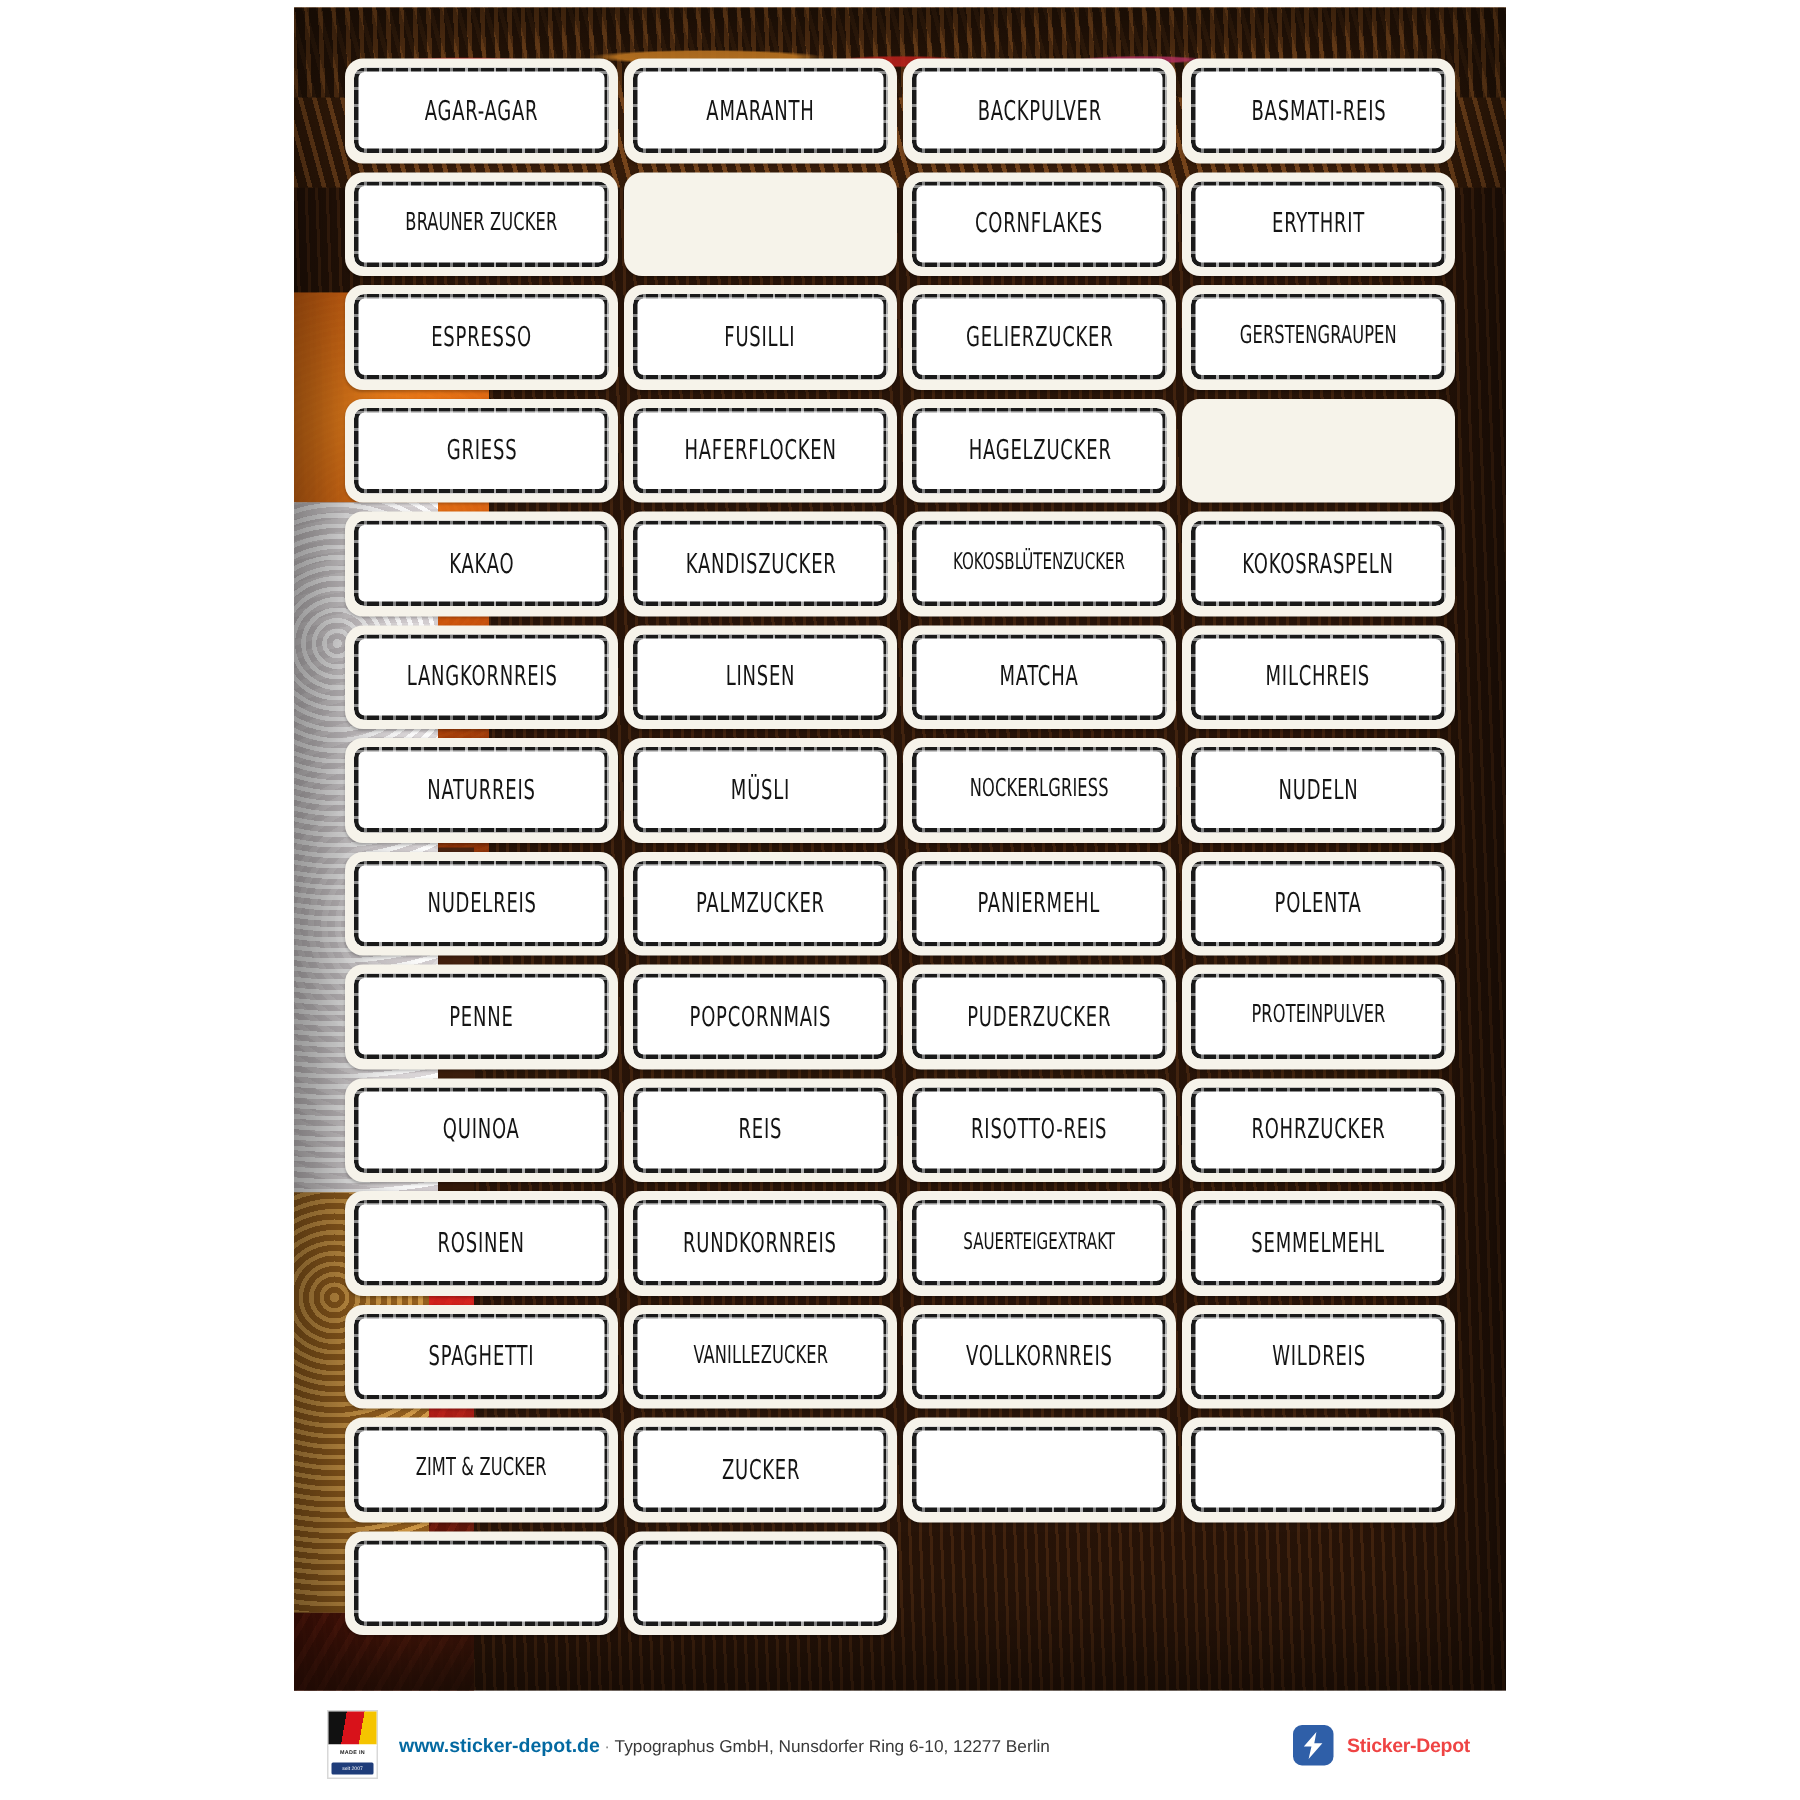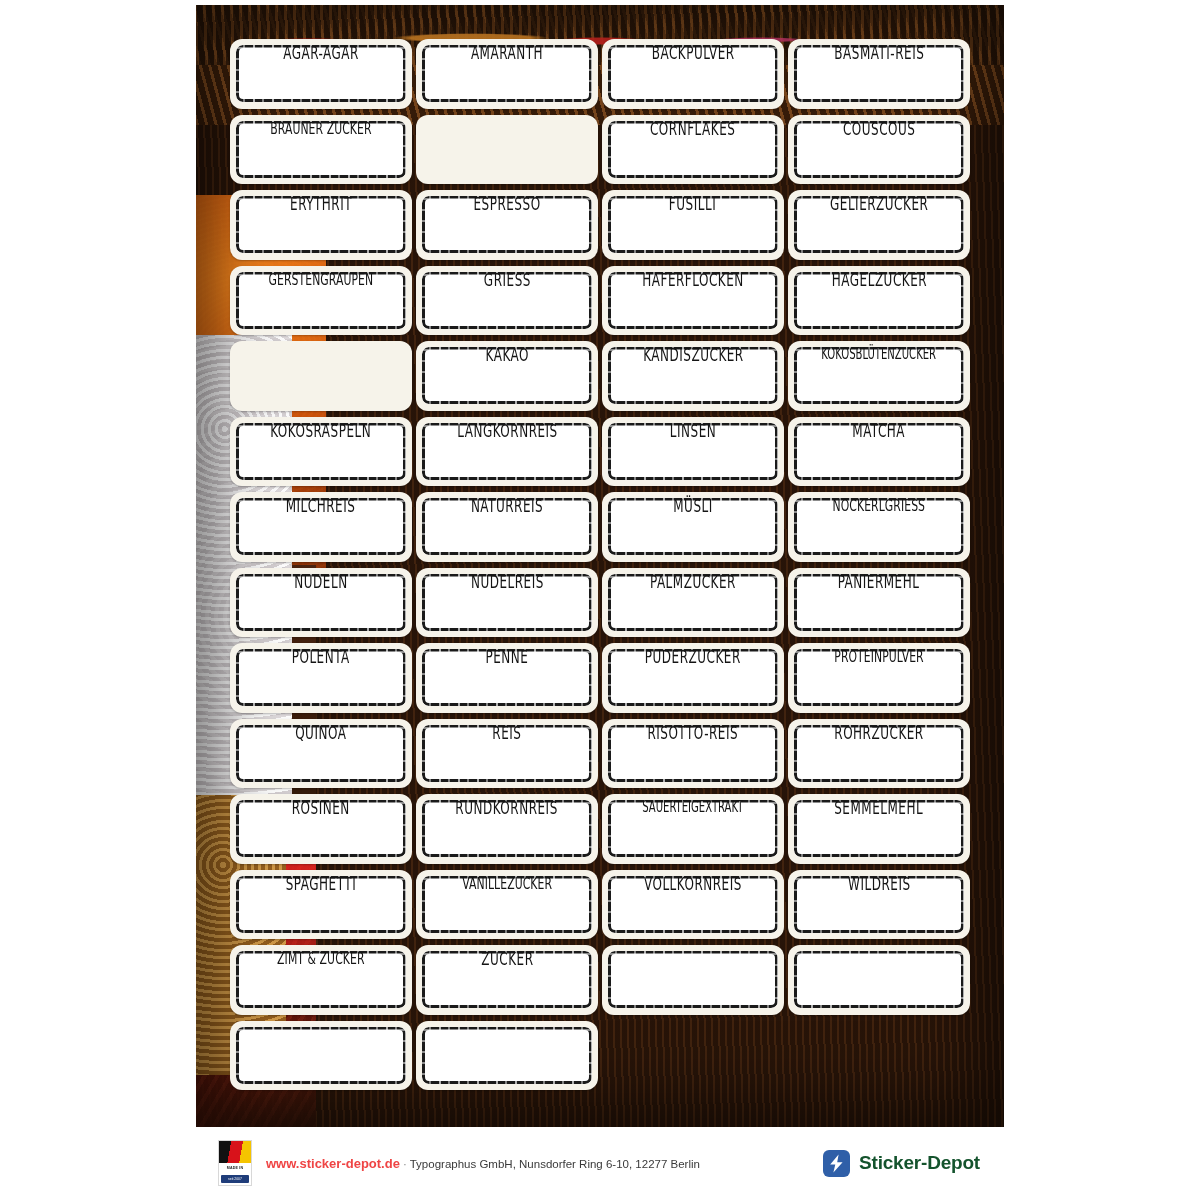--- a/index.html
+++ b/index.html
@@ -99,21 +99,21 @@
     position:absolute;left:2px;top:3px;right:2px;bottom:3px;
     background:#f6f3ea;
     border-radius:12px;
     box-shadow:0 1px 2px rgba(0,0,0,.25);
   }
   .label{
     position:relative;
     width:170px;height:57px;
     background:#ffffff;
     border-radius:7px;
-    display:flex;align-items:flex-start;justify-content:center;
+    display:flex;align-items:center;justify-content:center;
     box-sizing:border-box;
   }
   
   .label:before{
     content:"";position:absolute;inset:0;
     border:3px solid #1a1a1a;border-radius:7px;
     -webkit-mask-image:
       repeating-linear-gradient(90deg, #000 0 7px, rgba(0,0,0,.55) 7px 9px, #000 9px 17px, rgba(0,0,0,.35) 17px 19px),
       repeating-linear-gradient(0deg, #000 0 9px, rgba(0,0,0,.5) 9px 11px);
     -webkit-mask-composite:source-in;
@@ -161,32 +161,32 @@
     font-size:3.6px;font-weight:bold;color:#222;text-align:center;
     letter-spacing:.2px;line-height:9px;height:10px;overflow:hidden;
   }
   .flag-bar{
     margin:1px 2px 2px;height:9px;background:#1f3d7a;border-radius:1px;
     font-size:3.4px;color:#fff;text-align:center;line-height:9px;overflow:hidden;
   }
   #footer-text{
     margin-left:14px;font-size:11.5px;color:#3a3a3a;white-space:nowrap;
   }
-  #footer-text .url{color:#ef4444;font-weight:bold;font-size:13px;}
+  #footer-text .url{color:#0369a1;font-weight:bold;font-size:13px;}
   #footer-text .sep{color:#8a8a8a;margin:0 3px;}
   #brand{
     margin-left:auto;margin-right:24px;display:flex;align-items:center;gap:9px;
   }
   #brand-mark{
     width:27px;height:27px;border-radius:6px;background:#2f5fa8;
     display:flex;align-items:center;justify-content:center;
   }
   #brand-mark svg{display:block;}
   #brand-name{
-    font-size:19px;font-weight:bold;color:#14532d;letter-spacing:-.2px;text-align:right;
+    font-size:13px;font-weight:bold;color:#ef4444;letter-spacing:-.2px;text-align:right;
   }
 </style>
 </head>
 <body>
 
 <div id="page">
 
   <div id="sheet">
     <div class="bg-layer bg-wood"></div>
     <div class="bg-layer bg-wood2"></div>
@@ -235,26 +235,20 @@
         </div>
         <div class="slot">
           <div class="backing"></div>
           <div class="label">
             <span class="label-text">CORNFLAKES</span>
           </div>
         </div>
         <div class="slot">
           <div class="backing"></div>
           <div class="label">
-            <span class="label-text">COUSCOUS</span>
-          </div>
-        </div>
-        <div class="slot">
-          <div class="backing"></div>
-          <div class="label">
             <span class="label-text">ERYTHRIT</span>
           </div>
         </div>
         <div class="slot">
           <div class="backing"></div>
           <div class="label">
             <span class="label-text">ESPRESSO</span>
           </div>
         </div>
         <div class="slot">
@@ -389,20 +383,26 @@
         <div class="slot">
           <div class="backing"></div>
           <div class="label">
             <span class="label-text">POLENTA</span>
           </div>
         </div>
         <div class="slot">
           <div class="backing"></div>
           <div class="label">
             <span class="label-text">PENNE</span>
+          </div>
+        </div>
+        <div class="slot">
+          <div class="backing"></div>
+          <div class="label">
+            <span class="label-text">POPCORNMAIS</span>
           </div>
         </div>
         <div class="slot">
           <div class="backing"></div>
           <div class="label">
             <span class="label-text">PUDERZUCKER</span>
           </div>
         </div>
         <div class="slot">
           <div class="backing"></div>

